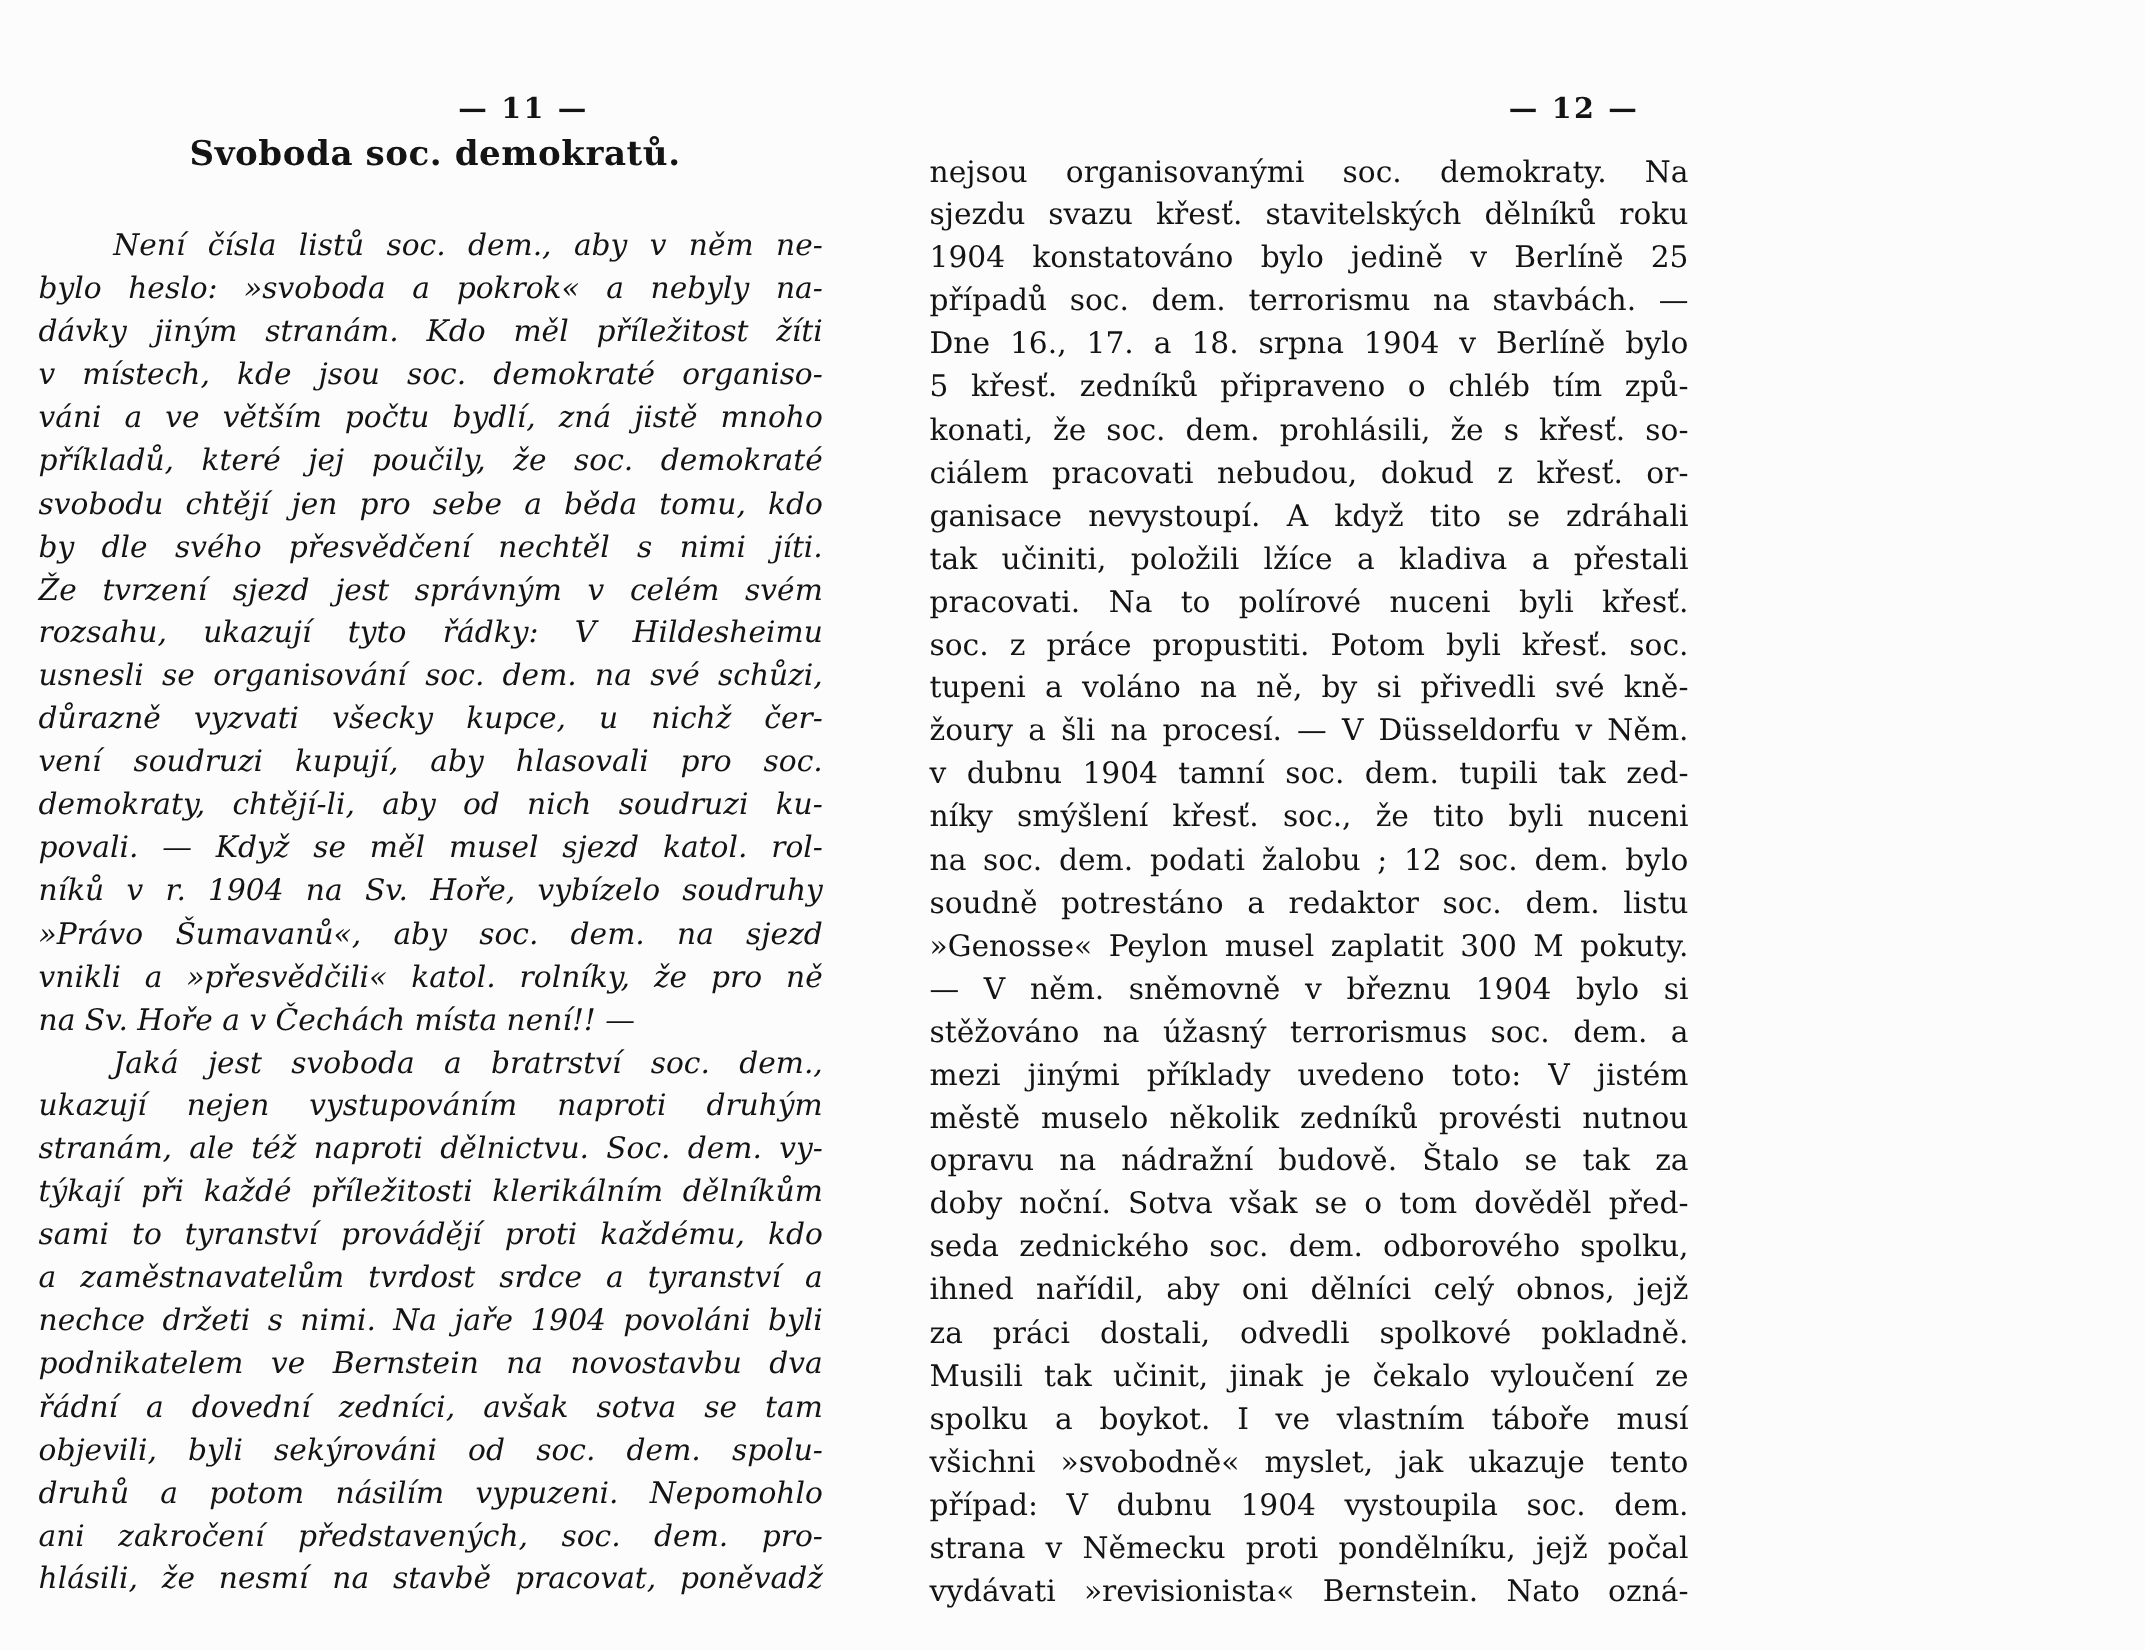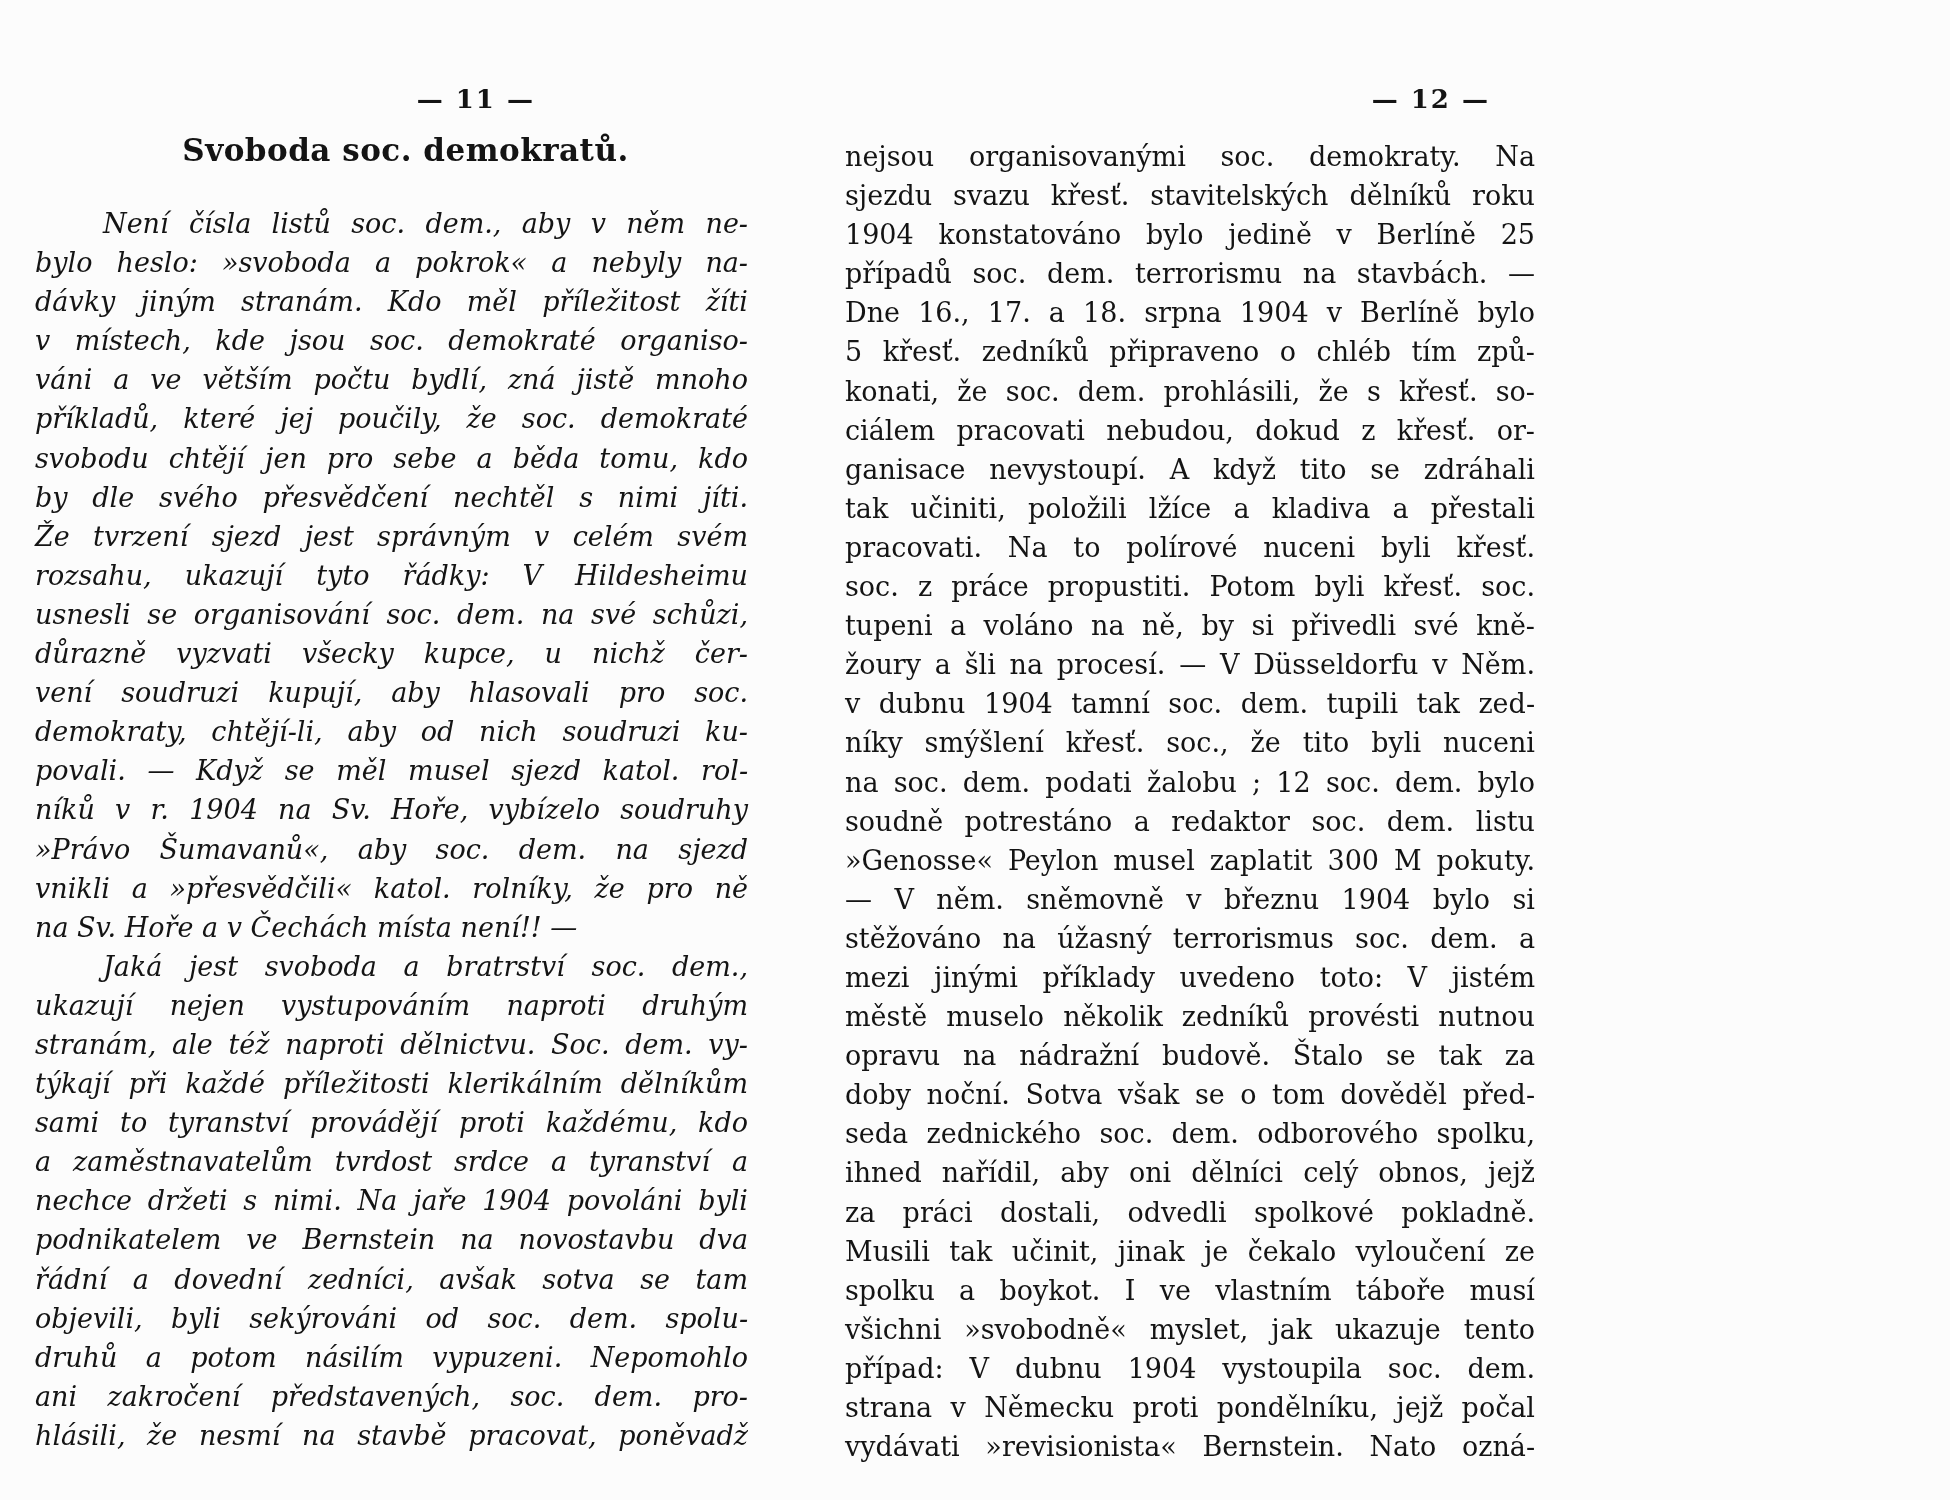--- a/index.html
+++ b/index.html
@@ -29,21 +29,21 @@
     white-space: nowrap;
     margin-top: 44px;
   }
   .pagenum-left  { left: 35px;  width: 500px; }
   .pagenum-right { left: 845px; width: 645px; }
   .heading {
     position: absolute;
     left: 35px;
     top: 118px;
     width: 713px;
-    margin: 14px;
+    margin: 4px;
     text-align: center;
     font-size: 31px;
     font-weight: bold;
     letter-spacing: 0.5px;
   }
   .col {
     position: absolute;
     font-size: 27px;
     line-height: 39.1px;
   }

